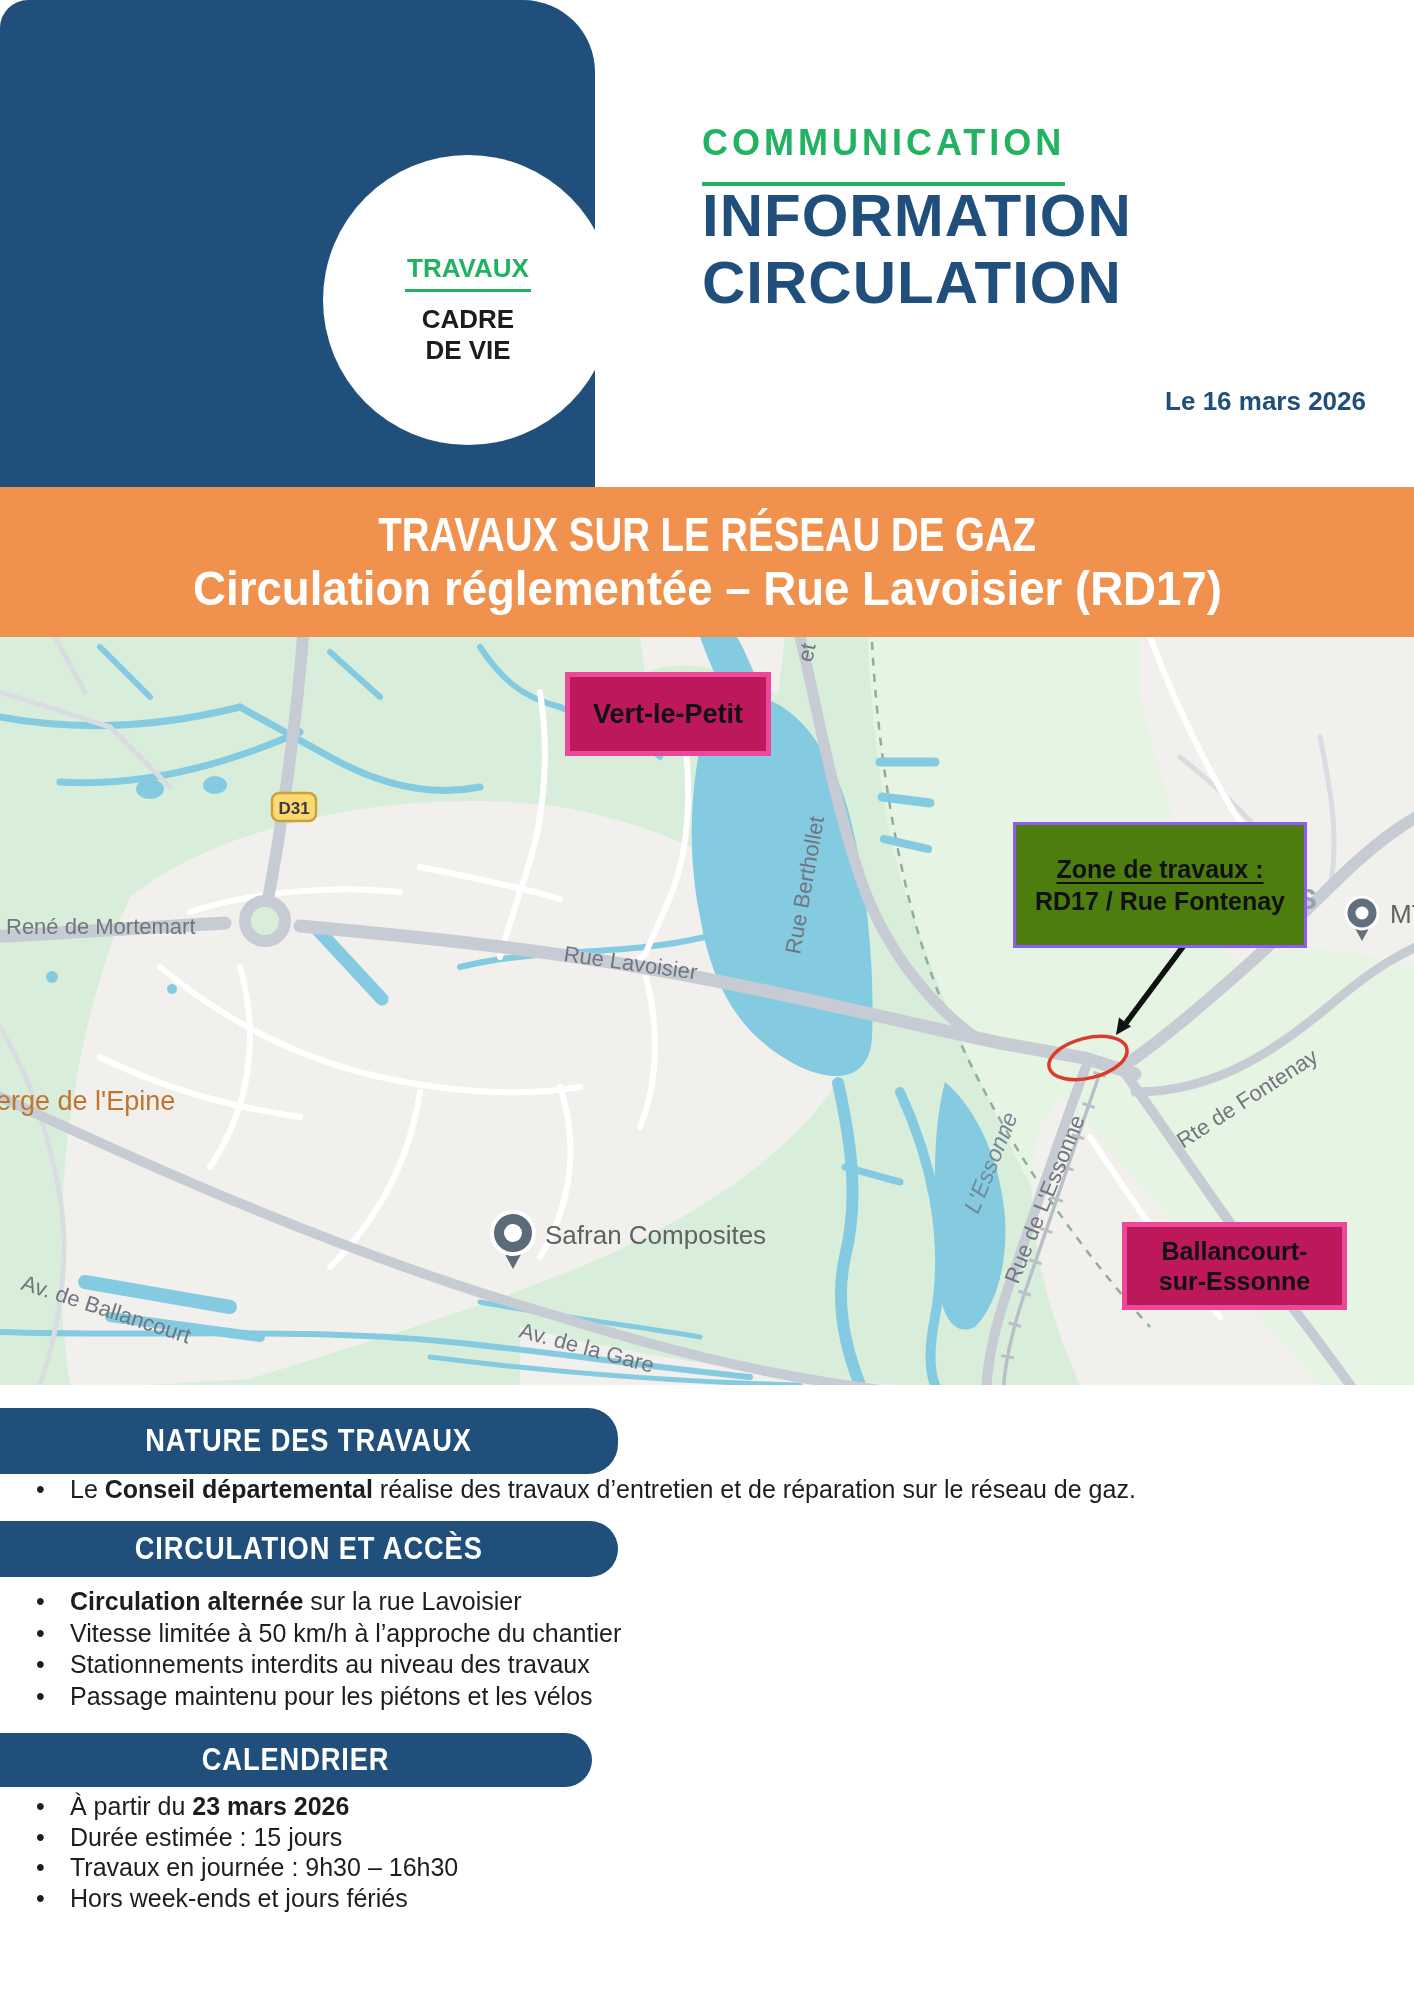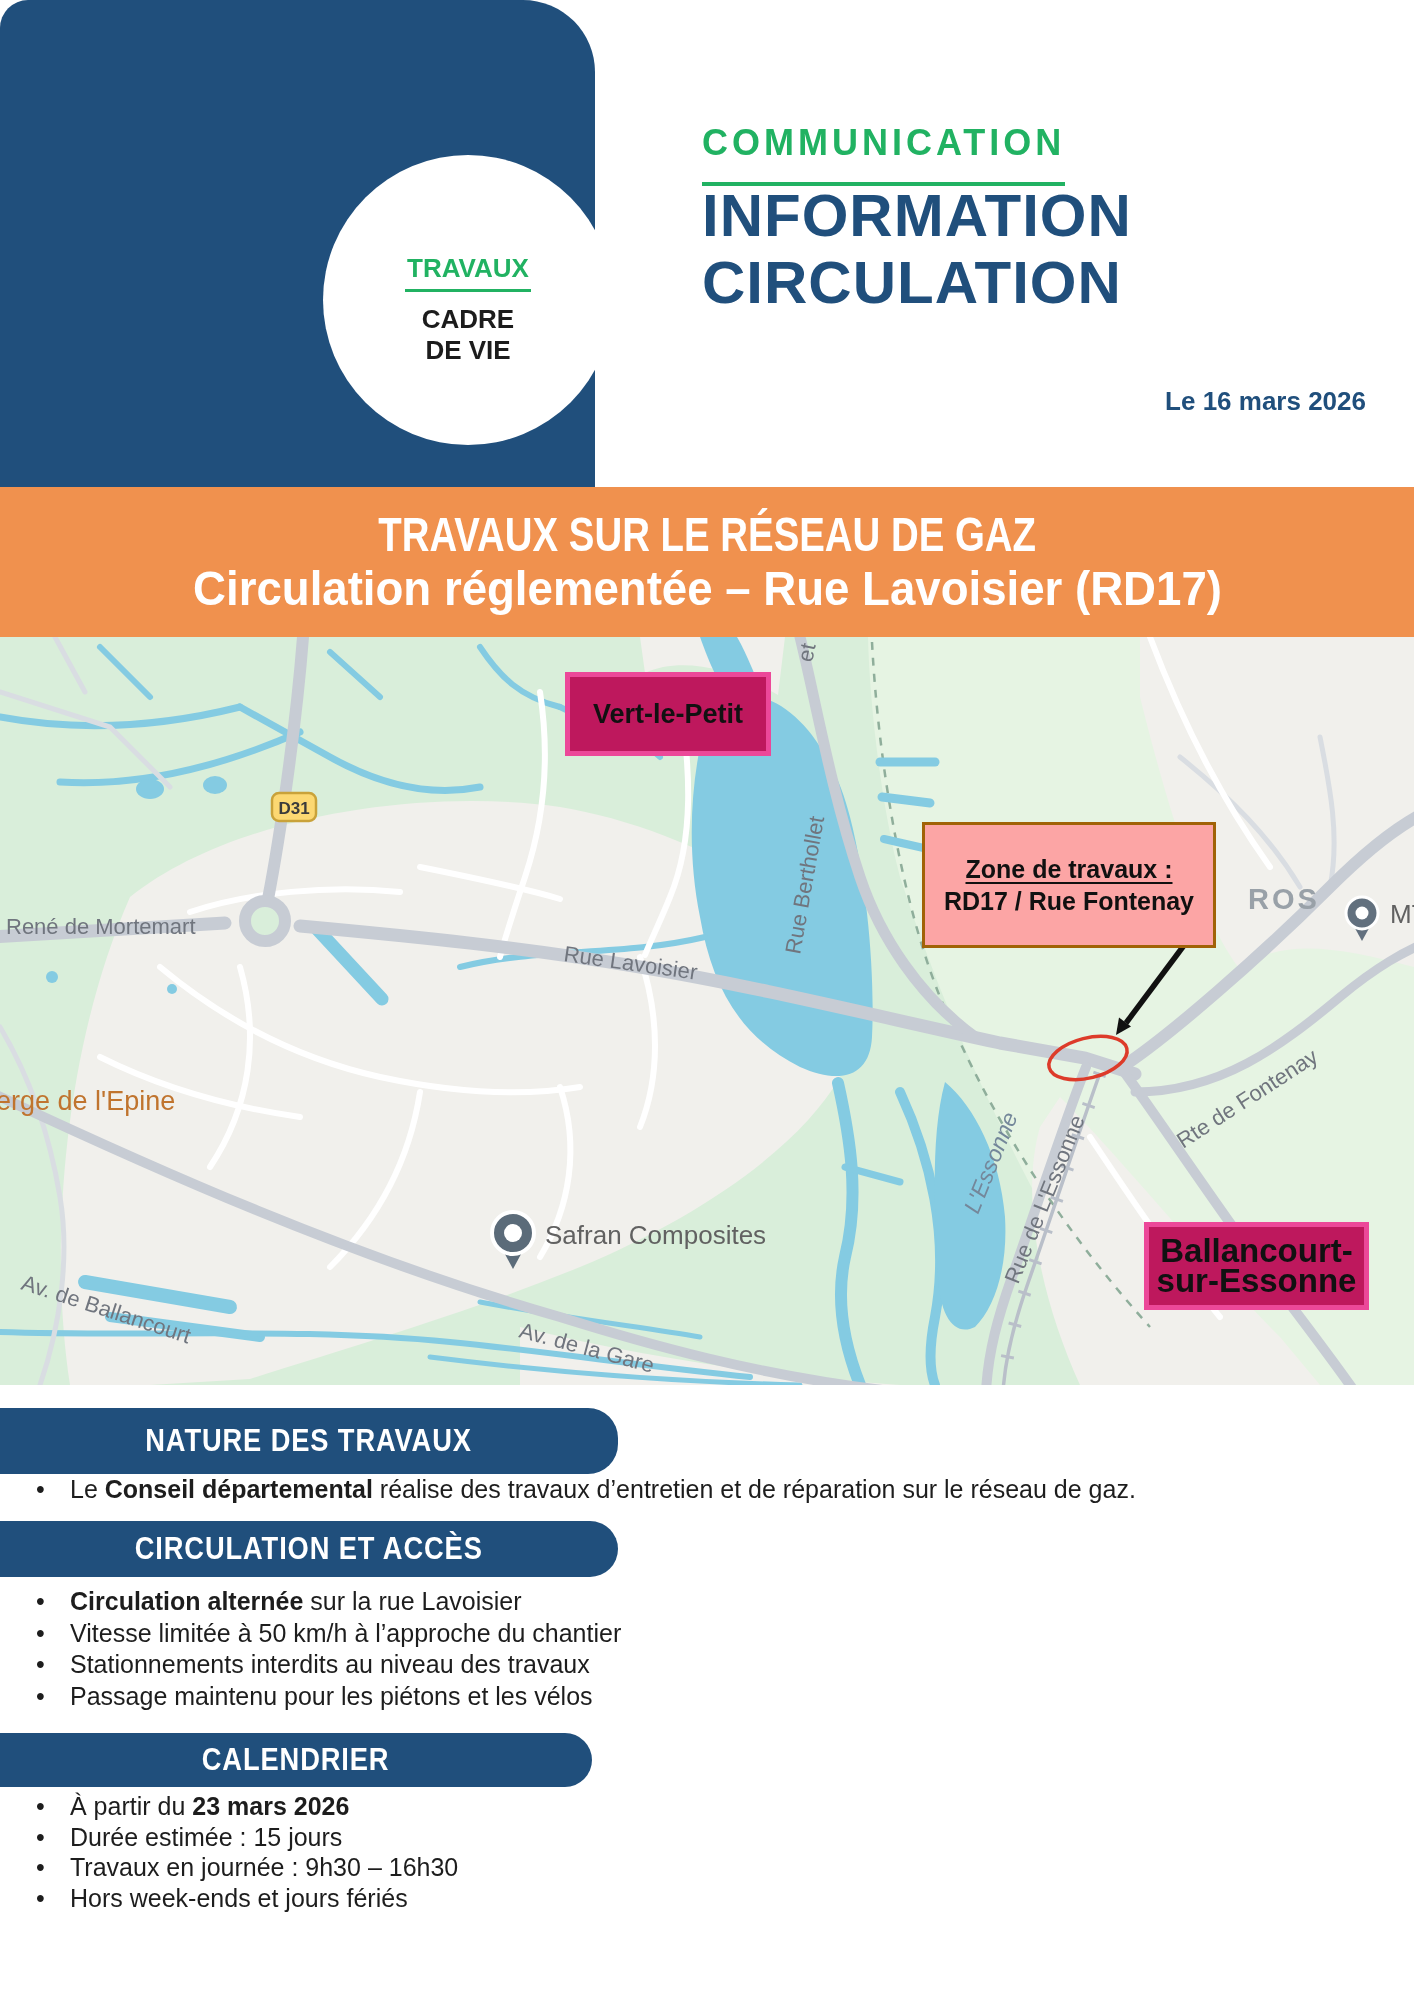--- a/index.html
+++ b/index.html
@@ -38,23 +38,23 @@
   .ob1{font-size:48px;font-weight:bold;transform:scaleX(.8);transform-origin:center;line-height:54px;}
   .ob2{font-size:48px;font-weight:bold;transform:scaleX(.95);transform-origin:center;line-height:54px;}
 
   
   .map{left:0;top:637px;width:1414px;height:748px;z-index:1;}
   .map svg{position:absolute;left:0;top:0;}
   .map-box{position:absolute;background:#be185d;border:5px solid #ec4899;color:#111;
            font-weight:bold;display:flex;flex-direction:column;align-items:center;justify-content:center;
            text-align:center;z-index:4;}
   .box-town1{left:565px;top:35px;width:196px;height:74px;font-size:27px;}
-  .box-zone{left:922px;top:185px;width:288px;height:120px;background:#fca5a5;border:3px solid #a16207;font-size:25px;line-height:32px;}
+  .box-zone{left:1013px;top:185px;width:288px;height:120px;background:#4d7c0f;border:3px solid #8b5cf6;font-size:25px;line-height:32px;}
   .box-zone .u{text-decoration:underline;text-underline-offset:4px;}
-  .box-town2{left:1122px;top:585px;width:215px;height:78px;font-size:33px;line-height:30px;margin-left:22px;}
+  .box-town2{left:1122px;top:585px;width:215px;height:78px;font-size:25px;line-height:30px;}
   .maplabel{fill:#70757e;font-size:22px;}
   .maplabel-big{fill:#616161;font-size:26px;}
 
   
   .sec-banner{left:0;background:#204f7c;border-radius:0 30px 30px 0;z-index:2;
               display:flex;align-items:center;justify-content:center;}
   .sec-banner span{color:#fff;font-size:31px;font-weight:bold;letter-spacing:1px;
                    transform:scaleX(.88);transform-origin:center;white-space:nowrap;}
   .sb1{top:1408px;width:618px;height:66px;justify-content:center;}
   .sb2{top:1521px;width:618px;height:56px;}

